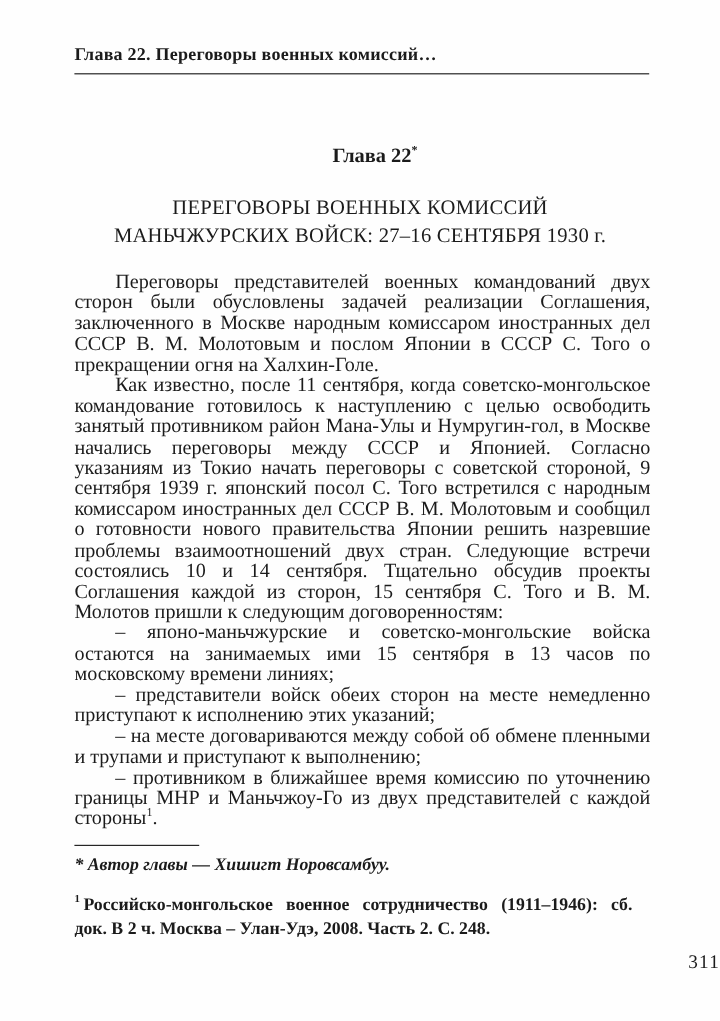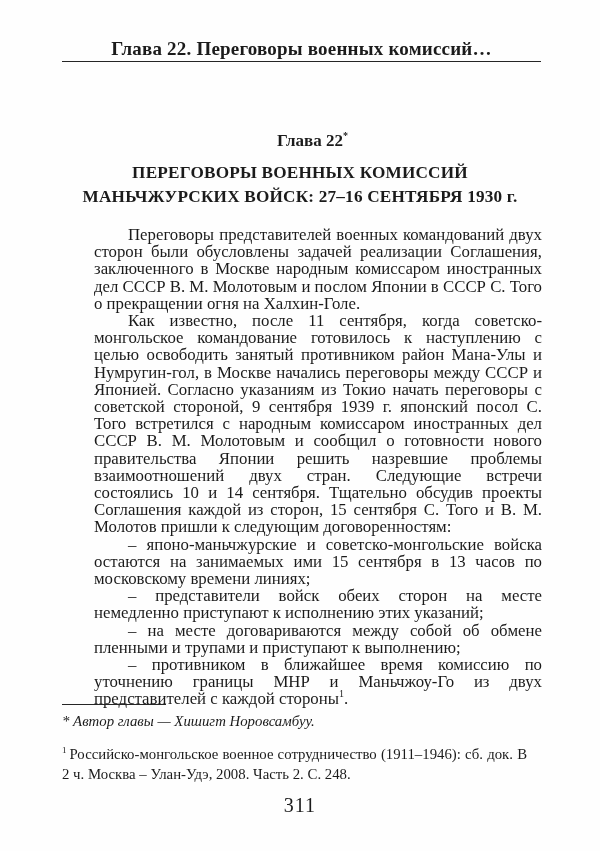--- a/index.html
+++ b/index.html
@@ -9,72 +9,72 @@
     height: 851px;
     margin: 0 auto;
     background: #fefefe;
     color: #1b1b1b;
     font-family: "Liberation Serif", serif;
     overflow: hidden;
   }
   .running-header {
     position: absolute;
     top: 38px; left: 62px; right: 59px;
-    text-align: center;
+    text-align: left;
     font-weight: bold;
-    font-size: 19px;
+    font-size: 15px;
     letter-spacing: 0.2px;
     white-space: nowrap;
   }
   .header-rule {
     position: absolute;
     top: 61px; left: 62px; right: 59px;
     height: 0;
     border-top: 1.6px solid #262626;
   }
   .chapter-kicker {
     position: absolute;
-    top: 131px; left: 0; right: 0;
+    top: 120px; left: 0; right: 0;
     text-align: center;
     font-weight: bold;
     font-size: 17px;
     margin-left: 25px;
   }
   .chapter-kicker sup {
     font-size: 10px;
     vertical-align: super;
     line-height: 0;
   }
   .chapter-title {
     position: absolute;
     top: 161px; left: 45px; right: 45px;
     text-align: center;
-    font-weight: bold;
+    font-weight: normal;
     font-size: 17.2px;
     line-height: 24px;
     letter-spacing: 0.2px;
   }
   .body-text {
     position: absolute;
     top: 226px; left: 62px; right: 58px;
     font-size: 16.8px;
     line-height: 17.2px;
     text-align: justify;
-    margin-left: 32px;
   }
   .para { text-indent: 34px; margin: 0; padding: 0; }
   .para sup {
     font-size: 10px;
     vertical-align: super;
     line-height: 0;
   }
   .footnotes {
     position: absolute;
     top: 704px; left: 62px; right: 73px;
     font-size: 14.8px;
+    font-weight: bold;
   }
   .fn-rule {
     width: 104px;
     height: 0;
     border-top: 1.4px solid #262626;
     margin-bottom: 7px;
   }
   .fn-author {
     font-style: italic;
     margin-bottom: 15px;
@@ -88,22 +88,22 @@
     line-height: 0;
   }
   .fn-source sup {
     font-size: 9px;
     vertical-align: super;
     margin-right: 3px;
   }
   .page-number {
     position: absolute;
     top: 794px; left: 0; right: 0;
-    text-align: center;
-    font-size: 20px;
+    text-align: right;
+    font-size: 16px;
     letter-spacing: 1px;
   }
 </style>
 </head>
 <body>
 
 <div class="page">
 
   <div class="running-header">Глава 22. Переговоры военных комиссий…</div>
 

